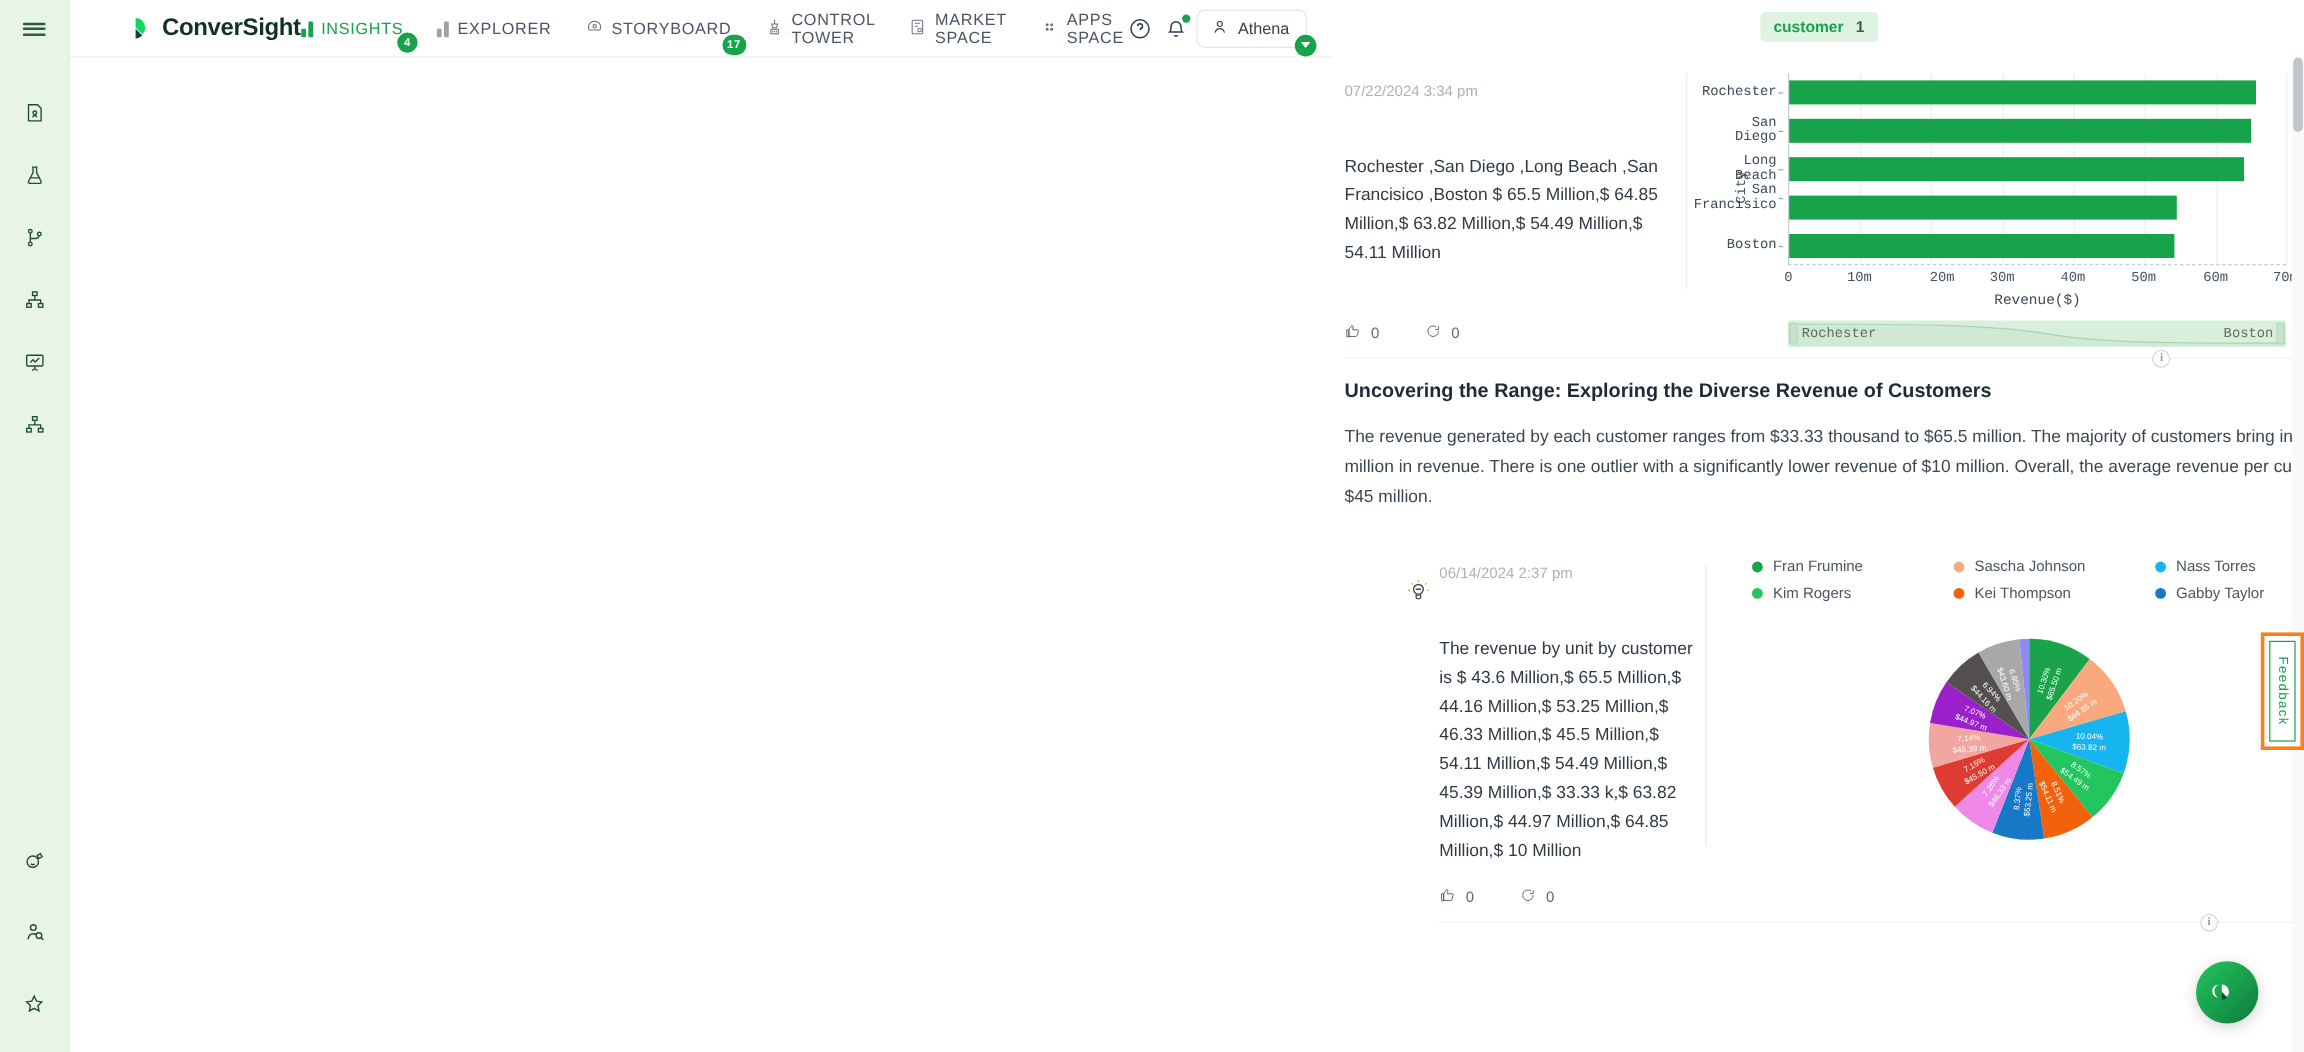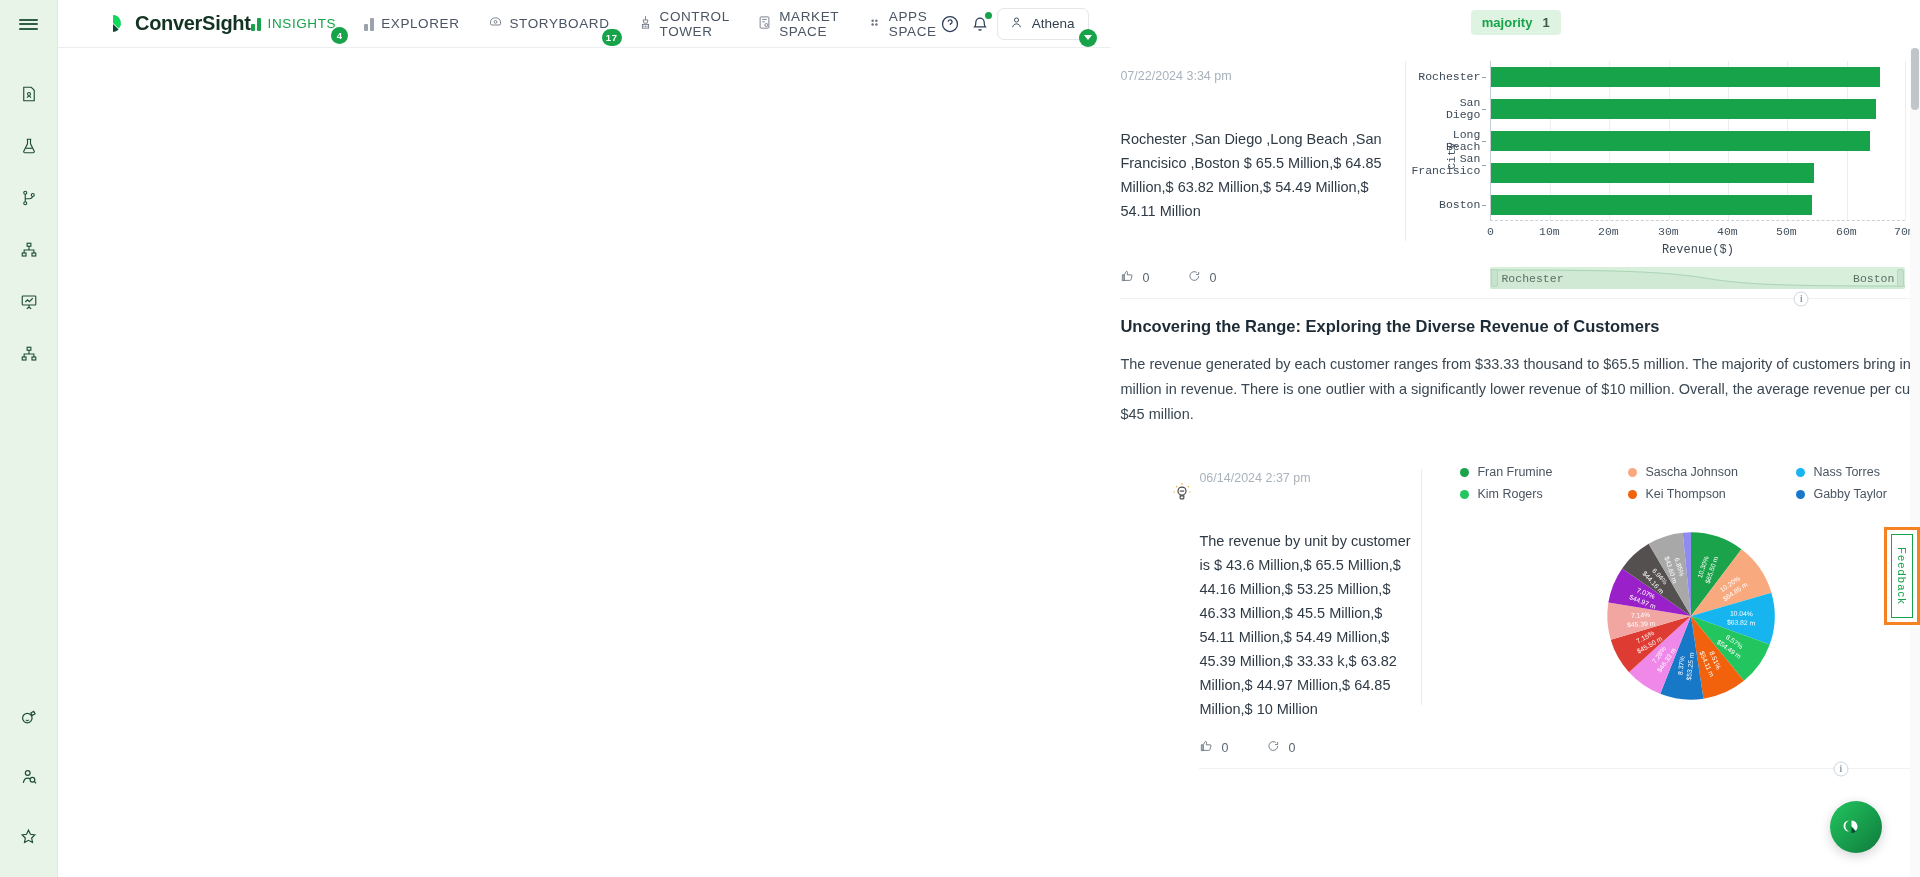--- a/index.html
+++ b/index.html
@@ -448,21 +448,21 @@
           <span class="chip-caret"></span>
         </div>
       </div>
     </div>
 
     <div class="content">
       <div class="canvas">
 
         <div class="tagrow">
           <div class="tag">
-            <span>majority</span>
+            <span>customer</span>
             <span class="tcount">1</span>
           </div>
         </div>
 
         <div class="card">
           <div class="card-inner">
             <div class="card-left">
               <div class="stamp">07/22/2024 3:34 pm</div>
               <div class="ctext">Rochester ,San Diego ,Long Beach ,San Francisico ,Boston $ 65.5 Million,$ 64.85 Million,$ 63.82 Million,$ 54.49 Million,$ 54.11 Million</div>
             </div>
@@ -491,21 +491,21 @@
                   <div class="bar" id="bar0" style="top: 16px; width: 388.321px; background: rgb(22, 163, 74);"></div>
                   <div class="bar" id="bar1" style="top: 48px; width: 384.468px; background: rgb(22, 163, 74);"></div>
                   <div class="bar" id="bar2" style="top: 80px; width: 378.361px; background: rgb(22, 163, 74);"></div>
                   <div class="bar" id="bar3" style="top: 112px; width: 323.048px; background: rgb(22, 163, 74);"></div>
                   <div class="bar" id="bar4" style="top: 144px; width: 320.795px; background: rgb(22, 163, 74);"></div>
                 </div>
 
                 <div class="bc-xticks">
                   <div class="bc-xtick" style="left:0px">0</div>
                   <div class="bc-xtick" style="left:59px">10m</div>
-                  <div class="bc-xtick" style="left:118px">20m</div>
+                  <div class="bc-xtick" style="left:128px">20m</div>
                   <div class="bc-xtick" style="left:178px">30m</div>
                   <div class="bc-xtick" style="left:237px">40m</div>
                   <div class="bc-xtick" style="left:296px">50m</div>
                   <div class="bc-xtick" style="left:356px">60m</div>
                   <div class="bc-xtick" style="left:414px">70m</div>
                 </div>
                 <div class="bc-xlabel">Revenue($)</div>
 
                 <div class="rangeslider">
                   <svg class="rs-curve" viewBox="0 0 415 22" preserveAspectRatio="none">

